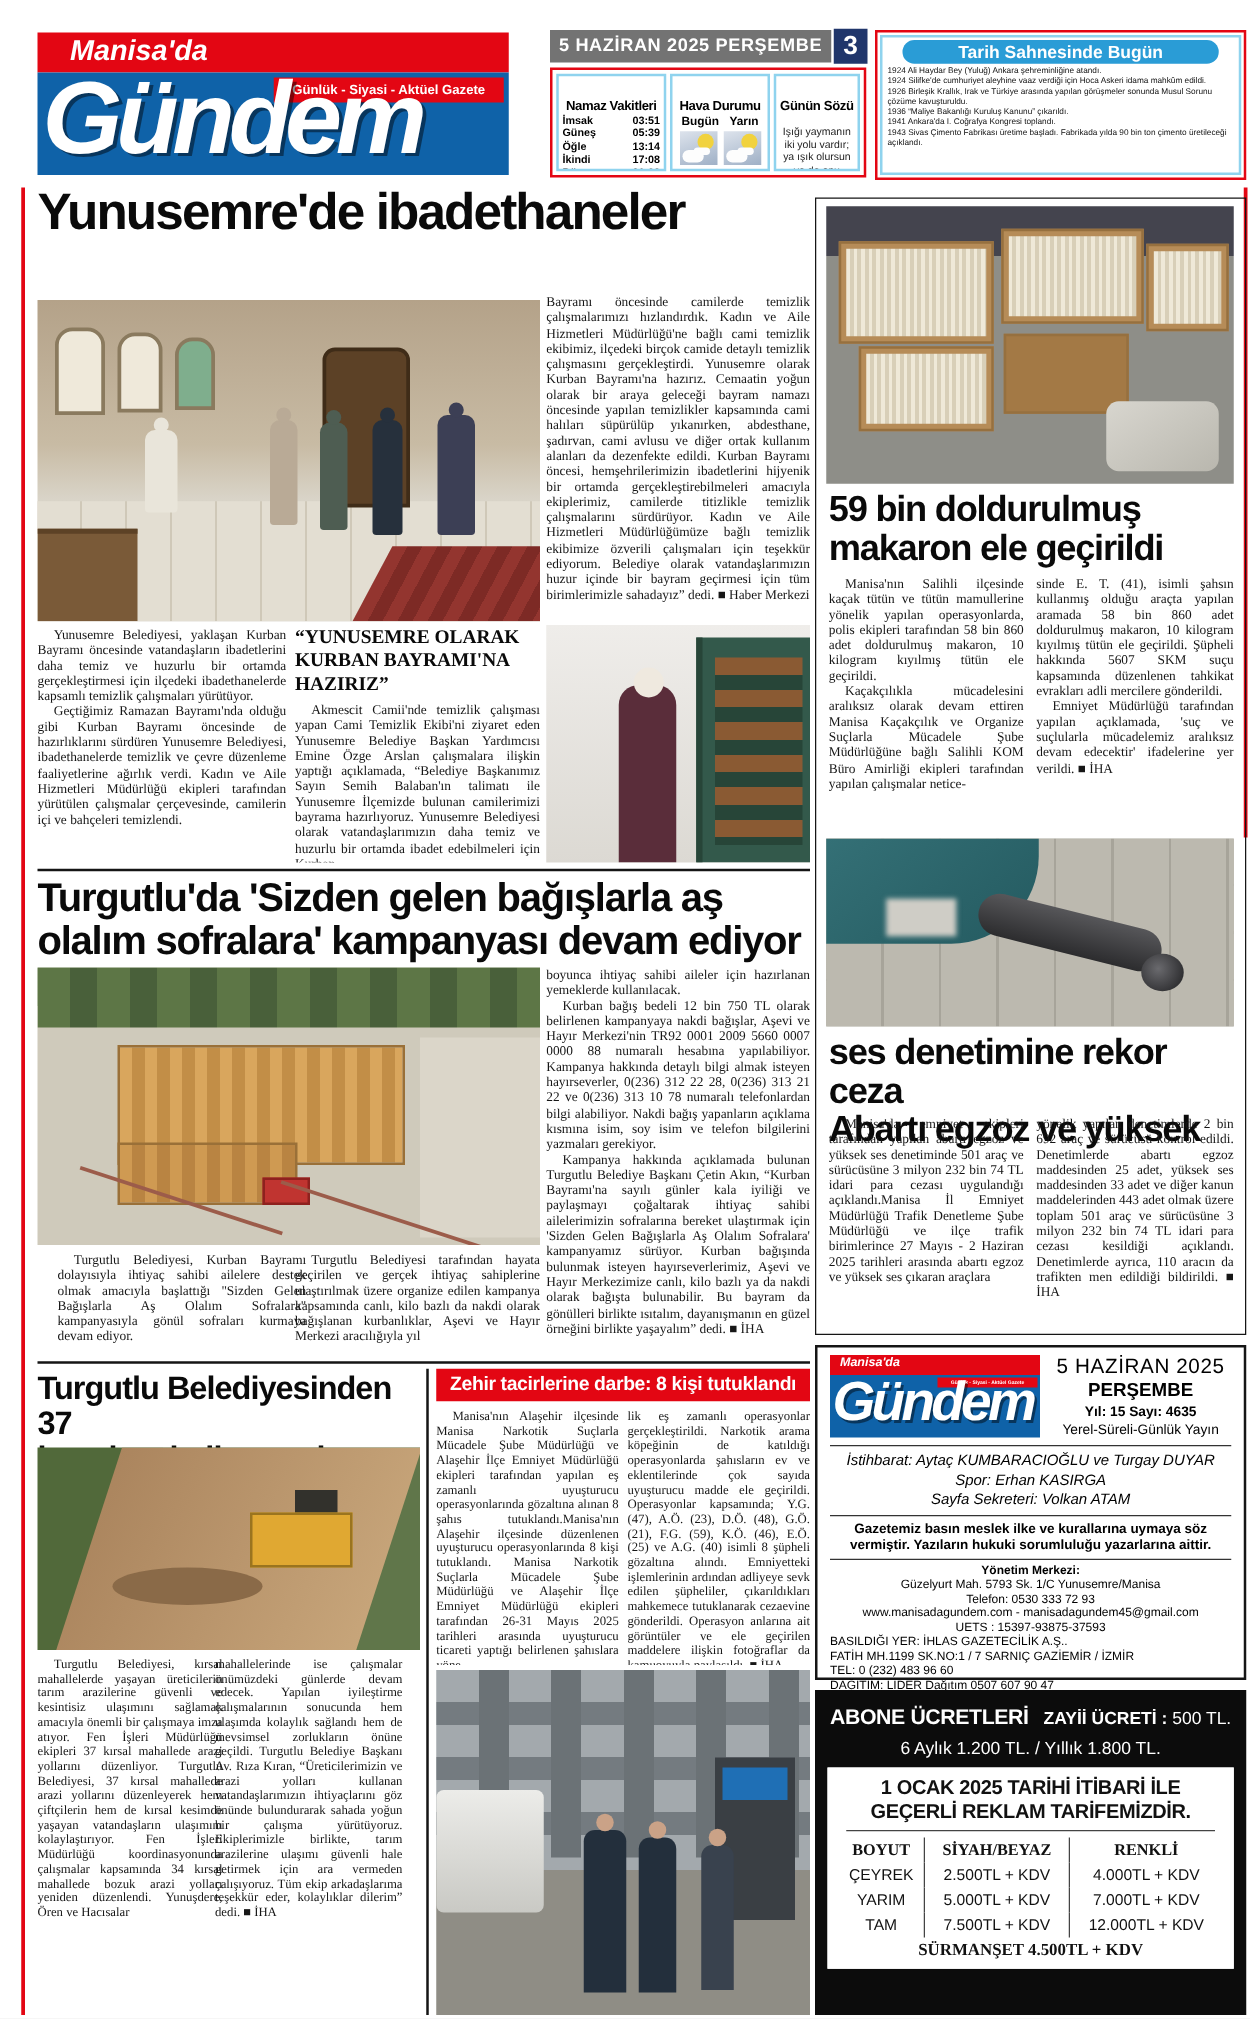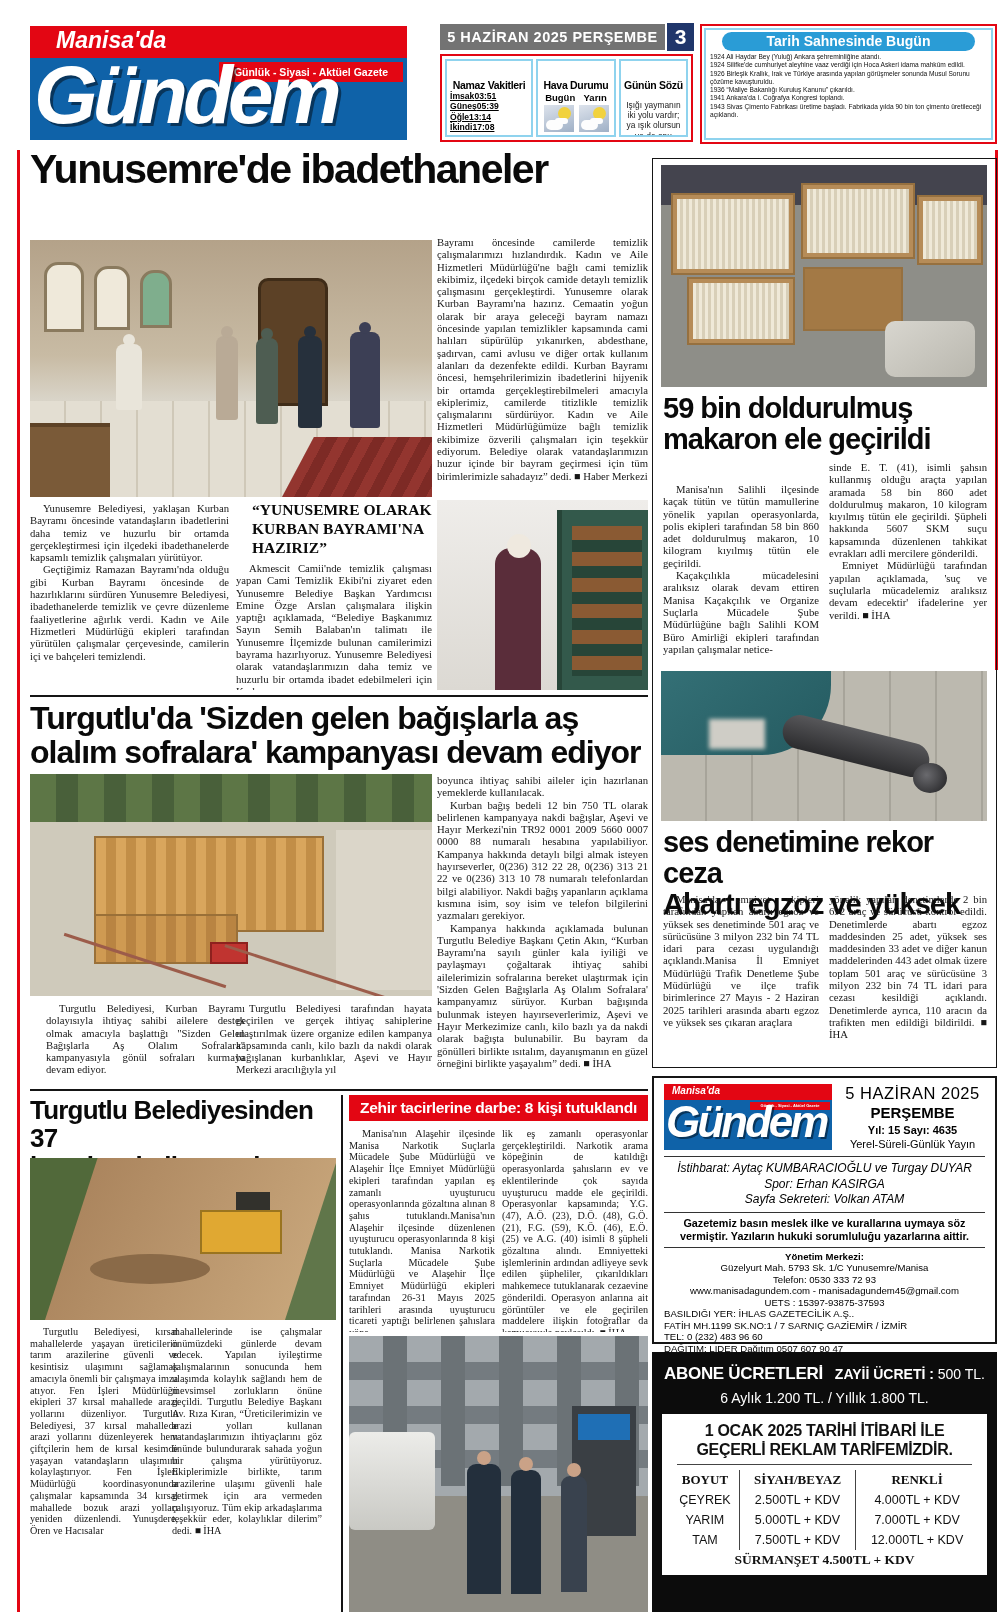--- a/index.html
+++ b/index.html
@@ -25,21 +25,21 @@
   
   .datebar{left:440px;top:24px;width:225px;height:26px;background:#737373;color:#fff;
            font:700 14.5px "Liberation Sans",sans-serif;text-align:center;line-height:26px;letter-spacing:.5px;}
   .pagenum{left:667px;top:23px;width:27px;height:28px;background:#20366b;color:#fff;
            font:700 21px "Liberation Sans",sans-serif;text-align:center;line-height:28px;}
   .infostrip{left:440px;top:54px;width:253px;height:88px;border:2px solid #e30613;
              display:flex;gap:3px;padding:3px;box-sizing:border-box;background:#fff;}
   .ibox{border:2px solid #8fd3ee;box-sizing:border-box;padding:18px 3px;overflow:hidden;background:#fff;}
   .ibox .t{font:700 10.5px "Liberation Sans",sans-serif;text-align:center;letter-spacing:-.3px;}
   .prayer{width:88px;}
-  .prayer .row{display:flex;justify-content:flex-start;font:700 8.6px "Liberation Sans",sans-serif;line-height:10.4px;text-decoration:underline;}
+  .prayer .row{display:flex;justify-content:space-between;font:700 8.6px "Liberation Sans",sans-serif;line-height:10.4px;}
   .wbox{width:80px;text-align:center;}
   .wbox .lbl{display:flex;justify-content:space-around;font:700 9.5px "Liberation Sans",sans-serif;margin-top:1px;}
   .wbox .icons{display:flex;justify-content:space-around;margin-top:2px;}
   .wicon{position:relative;width:30px;height:27px;background:linear-gradient(160deg,#dde3ec,#9fb0c6);}
   .wicon .sun{position:absolute;right:3px;top:2px;width:13px;height:13px;border-radius:50%;background:#f1d23e;}
   .wicon .cloud{position:absolute;left:2px;bottom:2px;width:17px;height:10px;border-radius:7px;background:#fdfdfd;
                 box-shadow:7px -4px 0 -2px #fdfdfd;}
   .wbox .temps{display:flex;justify-content:space-around;font:700 11px "Liberation Sans",sans-serif;margin-top:2px;}
   .qbox{flex:1;text-align:center;}
   .qbox .q{font:400 8.4px "Liberation Sans",sans-serif;line-height:10.2px;margin-top:9px;color:#222;}
@@ -55,21 +55,21 @@
   .hl2{left:30px;top:701px;width:620px;font-size:32px;line-height:34px;letter-spacing:-1px;}
   .hl3{left:30px;top:1096px;width:310px;font-size:26px;line-height:28px;letter-spacing:-.8px;}
   .rail-hl{font-size:29px;line-height:31px;letter-spacing:-1px;}
 
   
   .col{font-family:"Liberation Serif","DejaVu Serif",serif;color:#161616;text-align:justify;overflow:hidden;}
   .col p{margin:0;text-indent:13px;}
   .fs11{font-size:10.7px;line-height:12.3px;}
   .fs10{font-size:10.2px;line-height:11.7px;}
   .subhead{font-family:"Liberation Serif","DejaVu Serif",serif;font-weight:700;font-size:15.5px;line-height:19px;
-           color:#0a0a0a;text-align:left;margin:0 0 5px 16px;}
+           color:#0a0a0a;text-align:left;margin:0 0 5px 0;}
 
   
   .rail{left:652px;top:158px;width:345px;height:910px;border:1.5px solid #151515;box-sizing:border-box;}
 
   
   .zbar{left:349px;top:1095px;width:299px;height:26px;background:#e30613;color:#fff;
         font:700 15.5px "Liberation Sans",sans-serif;text-align:center;line-height:26px;letter-spacing:-.3px;}
 
   
   .imprint{left:652px;top:1076px;width:345px;height:268px;border:2px solid #151515;box-sizing:border-box;
@@ -321,21 +321,21 @@
       <div class="box" style="left:26px;top:112px;width:104px;height:64px;">
           <div class="fill"></div>
         </div>
       <div class="box" style="left:142px;top:102px;width:96px;height:60px;background:#a37945;"></div>
       <div class="bag"></div>
     </div>
     <div class="abs hl rail-hl" style="left:10px;top:234px;width:324px;">
       <div>59 bin doldurulmuş</div>
       <div>makaron ele geçirildi</div>
     </div>
-    <div class="abs col fs11" style="left:10px;top:302px;width:156px;height:206px;margin-top:22px;">
+    <div class="abs col fs11" style="left:10px;top:302px;width:156px;height:206px;">
       <p>Manisa'nın Salihli ilçesinde kaçak tütün ve tütün mamullerine yönelik yapılan operasyonlarda, polis ekipleri tarafından 58 bin 860 adet doldurulmuş makaron, 10 kilogram kıyılmış tütün ele geçirildi.</p>
       <p>Kaçakçılıkla mücadelesini aralıksız olarak devam ettiren Manisa Kaçakçılık ve Organize Suçlarla Mücadele Şube Müdürlüğüne bağlı Salihli KOM Büro Amirliği ekipleri tarafından yapılan çalışmalar netice-</p>
     </div>
     <div class="abs col fs11" style="left:176px;top:302px;width:158px;height:206px;">
       <p style="text-indent:0;">sinde E. T. (41), isimli şahsın kullanmış olduğu araçta yapılan aramada 58 bin 860 adet doldurulmuş makaron, 10 kilogram kıyılmış tütün ele geçirildi. Şüpheli hakkında 5607 SKM suçu kapsamında düzenlenen tahkikat evrakları adli mercilere gönderildi.</p>
       <p>Emniyet Müdürlüğü tarafından yapılan açıklamada, 'suç ve suçlularla mücadelemiz aralıksız devam edecektir' ifadelerine yer verildi. ■ İHA</p>
     </div>
     <div class="abs photo ph4">
       <div class="body"></div>
       <div class="blur"></div>

